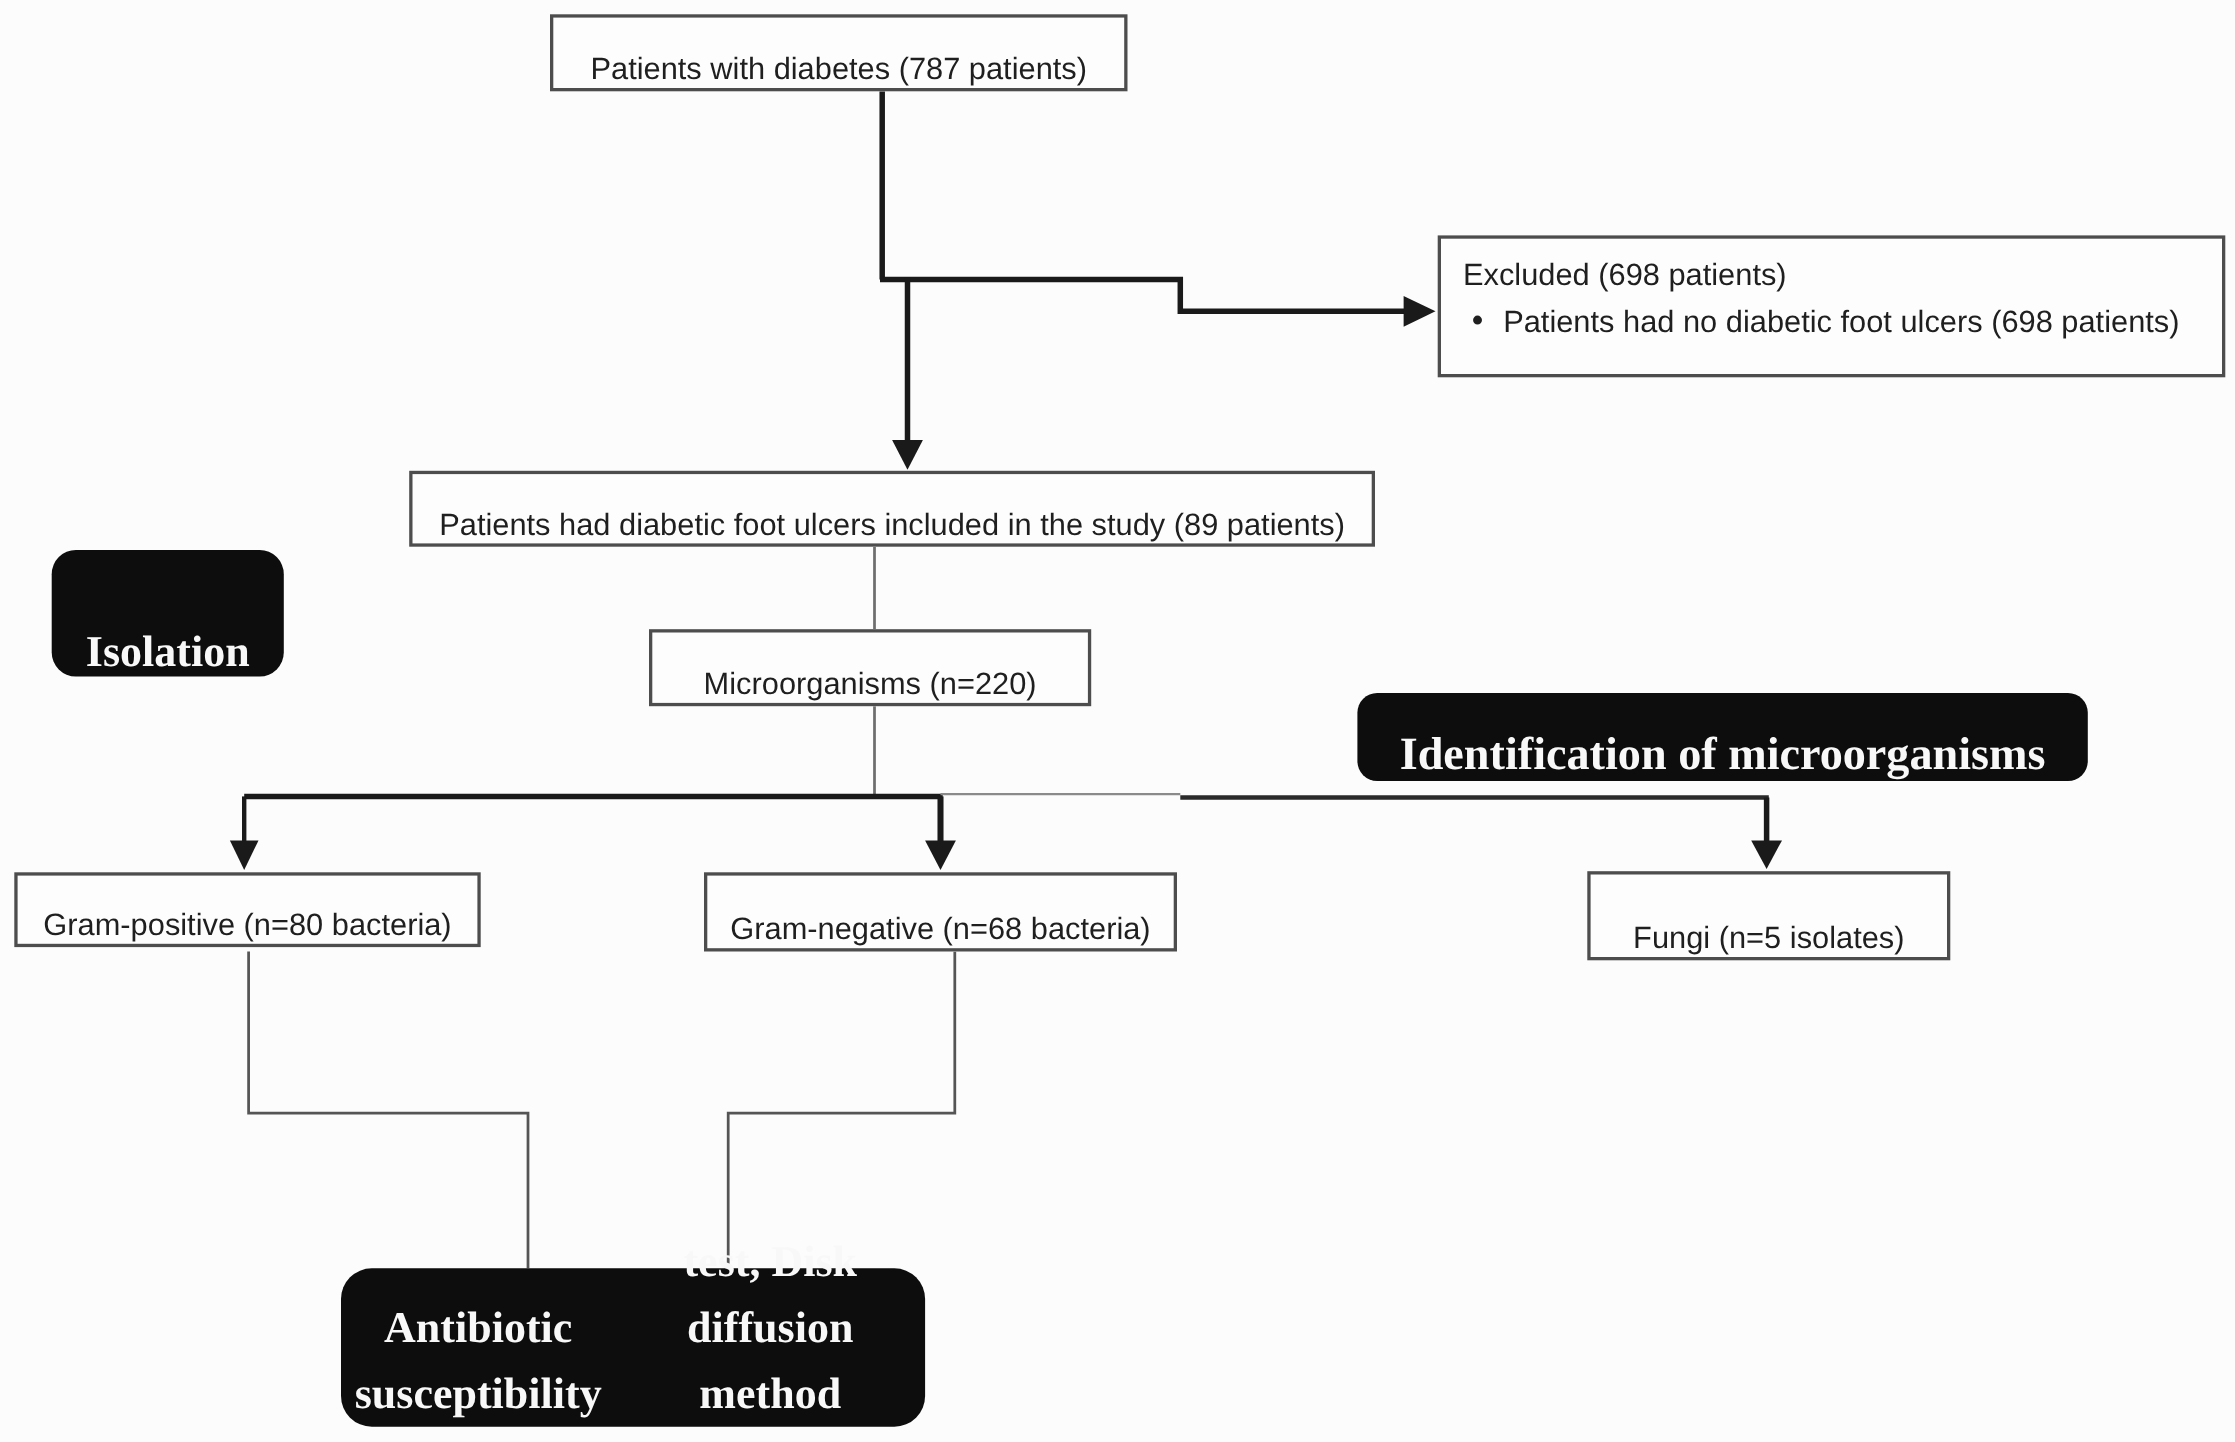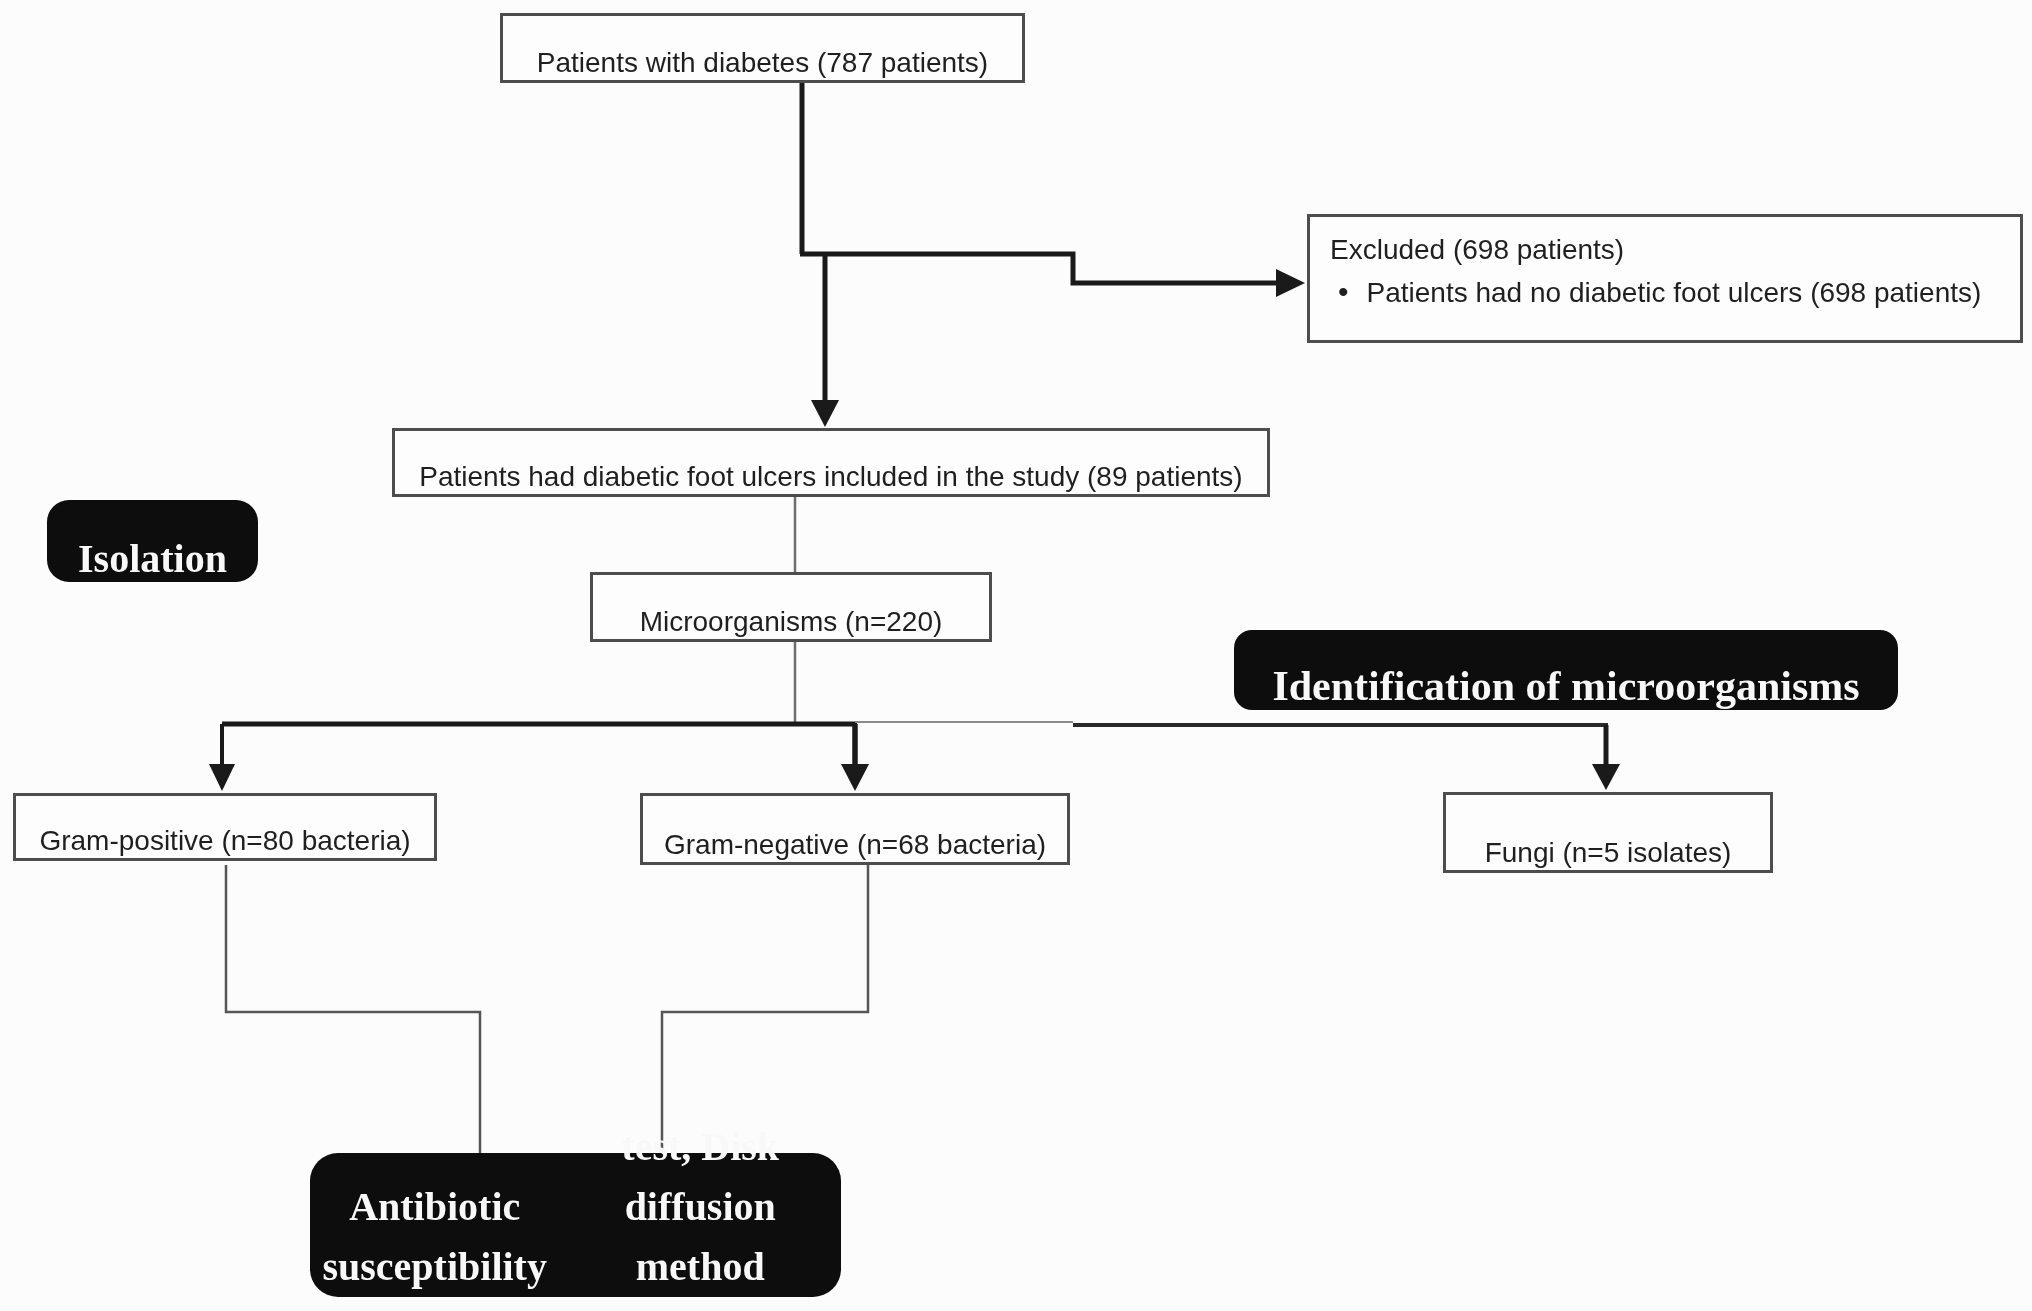--- a/index.html
+++ b/index.html
@@ -33,22 +33,22 @@
   }
   .top-box{left:500px;top:13px;width:525px;height:70px;}
   .excluded-box{
     left:1307px;top:214px;width:716px;height:129px;
     flex-direction:column;align-items:flex-start;justify-content:flex-start;
     padding:16px 10px 0 20px;text-align:left;font-size:28px;
   }
   .excl-title{display:block;}
   .excl-row{display:flex;align-items:center;margin-top:9px;}
   .excl-bullet{font-size:30px;margin:0 18px 0 8px;line-height:1;}
-  .included-box{left:392px;top:428px;width:878px;height:69px;}
-  .isolation-label{left:47px;top:500px;width:211px;height:82px;font-size:40px;}
+  .included-box{left:372px;top:428px;width:878px;height:69px;}
+  .isolation-label{left:47px;top:500px;width:211px;height:115px;font-size:40px;}
   .micro-box{left:590px;top:572px;width:402px;height:70px;}
   .identification-label{left:1234px;top:630px;width:664px;height:80px;font-size:42px;border-radius:18px;}
   .gp-box{left:13px;top:793px;width:424px;height:68px;}
   .gn-box{left:640px;top:793px;width:430px;height:72px;}
   .fungi-box{left:1443px;top:792px;width:330px;height:81px;}
   .antibiotic-label{
     left:310px;top:1153px;width:531px;height:144px;
     font-size:40px;line-height:60px;border-radius:28px;
     flex-direction:row;
   }

